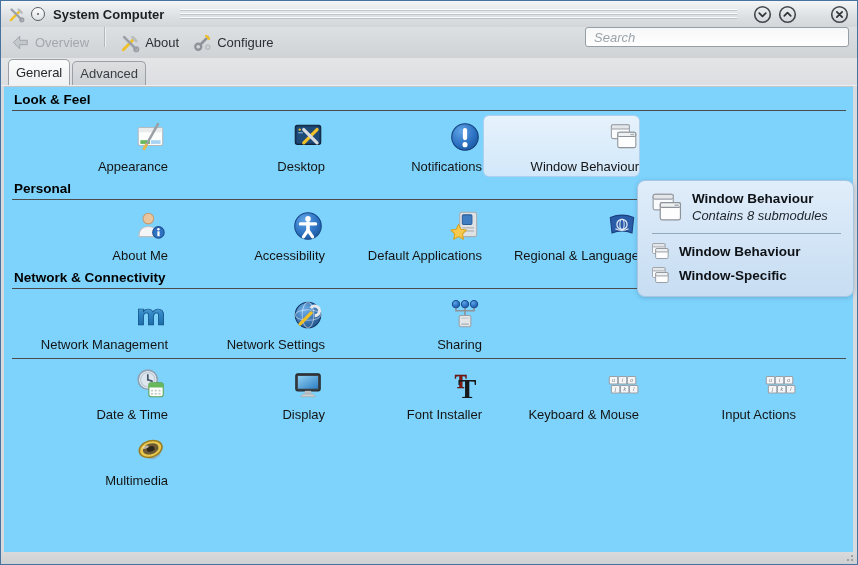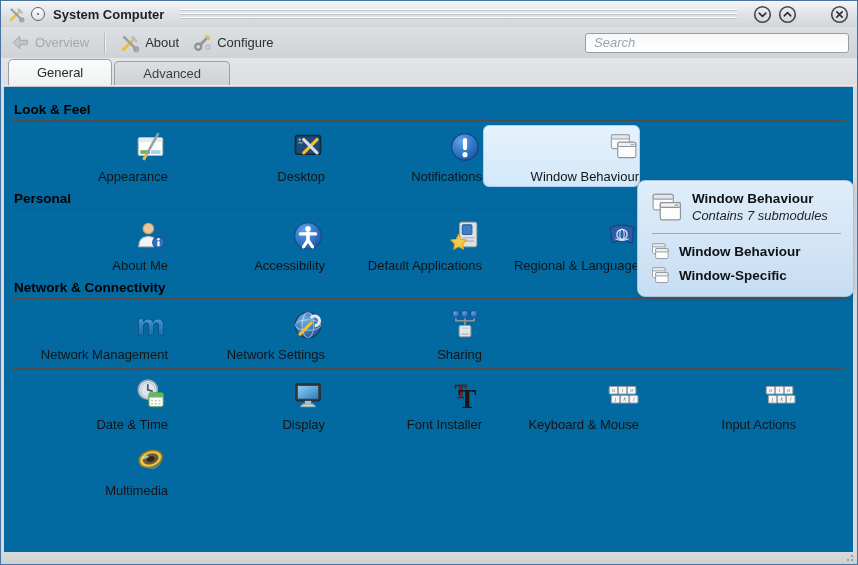--- a/index.html
+++ b/index.html
@@ -19,52 +19,52 @@
   .menu-circle{ width:14px; height:14px; border-radius:50%; border:1.6px solid #595e63; position:relative; background:linear-gradient(#fdfdfd,#dfe2e5);}
   .menu-circle::after{content:""; position:absolute; left:5px; top:5px; width:2px; height:2px; border-radius:50%; background:#595e63;}
   .tb-title{ font-size:13px; font-weight:bold; color:#1d2023; margin-left:2px; white-space:nowrap;}
   .tb-stripes{ flex:1; height:14px; margin:0 10px; align-self:center;
     background:repeating-linear-gradient(to bottom, transparent 0 2px, rgba(255,255,255,.85) 2px 3px, rgba(150,160,170,.45) 3px 4px);
   }
   .tb-btn{ width:19px; height:19px; flex:0 0 19px; border-radius:50%; display:flex; align-items:center; justify-content:center; cursor:default;}
   .tb-close{ margin-left:27px; }
   
   .toolbar{
-    height:31px; flex:0 0 31px; display:flex; align-items:center;
+    height:31px; flex:0 0 31px; display:flex; 
     background:linear-gradient(#dde0e3,#cfd3d6);
     padding:0 8px 0 6px; gap:5px;
   }
   .tool-btn{ display:flex; align-items:center; gap:5px; font-size:13px; color:#2c3034; padding:2px 4px; cursor:pointer;}
   .tool-btn.disabled{ color:#a2a8ad; cursor:default;}
   .tool-sep{ width:1px; height:20px; background:#b3b8bc; box-shadow:1px 0 0 #eef0f1; margin:0 6px;}
   .search-wrap{ margin-left:auto; }
   .search-input{
     width:264px; height:20px; border:1px solid #969ea6; border-radius:3px;
     background:linear-gradient(#f6f7f8,#ffffff); padding:0 8px; font-size:13px;
     font-family:"Liberation Sans", sans-serif; color:#333; outline:none;
   }
   .search-input::placeholder{ font-style:italic; color:#9ba3aa; }
   
   .tabbar{
     height:28px; flex:0 0 28px; display:flex; align-items:flex-end;
     background:linear-gradient(#e3e5e7,#dcdee1); padding:0 0 0 7px; gap:2px;
     border-bottom:1px solid #eceeef;
   }
   .tab{
-    height:24px; padding:0 28px; display:flex; align-items:center; font-size:13px;
+    height:24px; padding:0 7px; display:flex; align-items:center; font-size:13px;
     border:1px solid #9aa0a5; border-bottom:none; border-radius:5px 5px 0 0;
     background:linear-gradient(#dcdee0,#cfd2d5); color:#3a3e42; cursor:pointer;
   }
   .tab.active{
     background:linear-gradient(#fbfcfc,#eff1f2); color:#26292c; height:26px;
   }
   
   .pane{
-    flex:1; background:#0369a1; margin:0 4px 0 3px; overflow:hidden;
-    border-top:1px solid #c2c5c8; padding-top:11px;
+    flex:1; background:#7dd3fc; margin:0 4px 0 3px; overflow:hidden;
+    border-top:1px solid #c2c5c8; padding-top:1px;
   }
   .section-title{ font-size:13.5px; font-weight:bold; color:#000; margin:4px 0 0 10px; }
   .section-rule{ border:none; border-top:1px solid #4c4c4c; margin:3px 7px 0 8px; }
   .grid{ display:grid; grid-template-columns:repeat(5,157px); margin:4px 0 2px 8px; row-gap:4px;}
   .item{
     height:62px; display:flex; flex-direction:column; align-items:flex-end;
     padding-top:4px; gap:5px; border:1px solid transparent; border-radius:6px; cursor:pointer;
   }
   .item.selected{
     background:linear-gradient(#e6f2fc,#d2e8fa);
@@ -447,21 +447,21 @@
     <div class="tt-head">
       <svg class="tt-icon" viewBox="0 0 32 32">
         <rect x="6" y="4.5" width="17" height="13" rx="1.5" fill="#fafbfc" stroke="#9aa0a6"></rect>
         <rect x="6" y="4.5" width="17" height="4" rx="1.5" fill="#e4e7e9" stroke="#9aa0a6"></rect>
         <rect x="12" y="11.5" width="17" height="14.5" rx="1.5" fill="#fdfdfe" stroke="#8d9399"></rect>
         <rect x="12" y="11.5" width="17" height="4" rx="1.5" fill="#eef0f2" stroke="#8d9399"></rect>
         <rect x="24" y="13" width="3.5" height="1.3" fill="#aab0b6"></rect>
       </svg>
       <div>
         <div class="tt-title">Window Behaviour</div>
-        <div class="tt-sub">Contains 7 submodules</div>
+        <div class="tt-sub">Contains 8 submodules</div>
       </div>
     </div>
     <hr class="tt-rule">
     <div class="tt-item">
       <svg class="tt-mini" viewBox="0 0 32 32">
         <rect x="4" y="4" width="20" height="16" rx="2" fill="#fafbfc" stroke="#9aa0a6" stroke-width="1.4"></rect>
         <rect x="4" y="4" width="20" height="5.5" rx="2" fill="#e4e7e9" stroke="#9aa0a6" stroke-width="1.4"></rect>
         <rect x="9" y="12" width="20" height="16" rx="2" fill="#fdfdfe" stroke="#8d9399" stroke-width="1.4"></rect>
         <rect x="9" y="12" width="20" height="5.5" rx="2" fill="#eef0f2" stroke="#8d9399" stroke-width="1.4"></rect>
       </svg>

